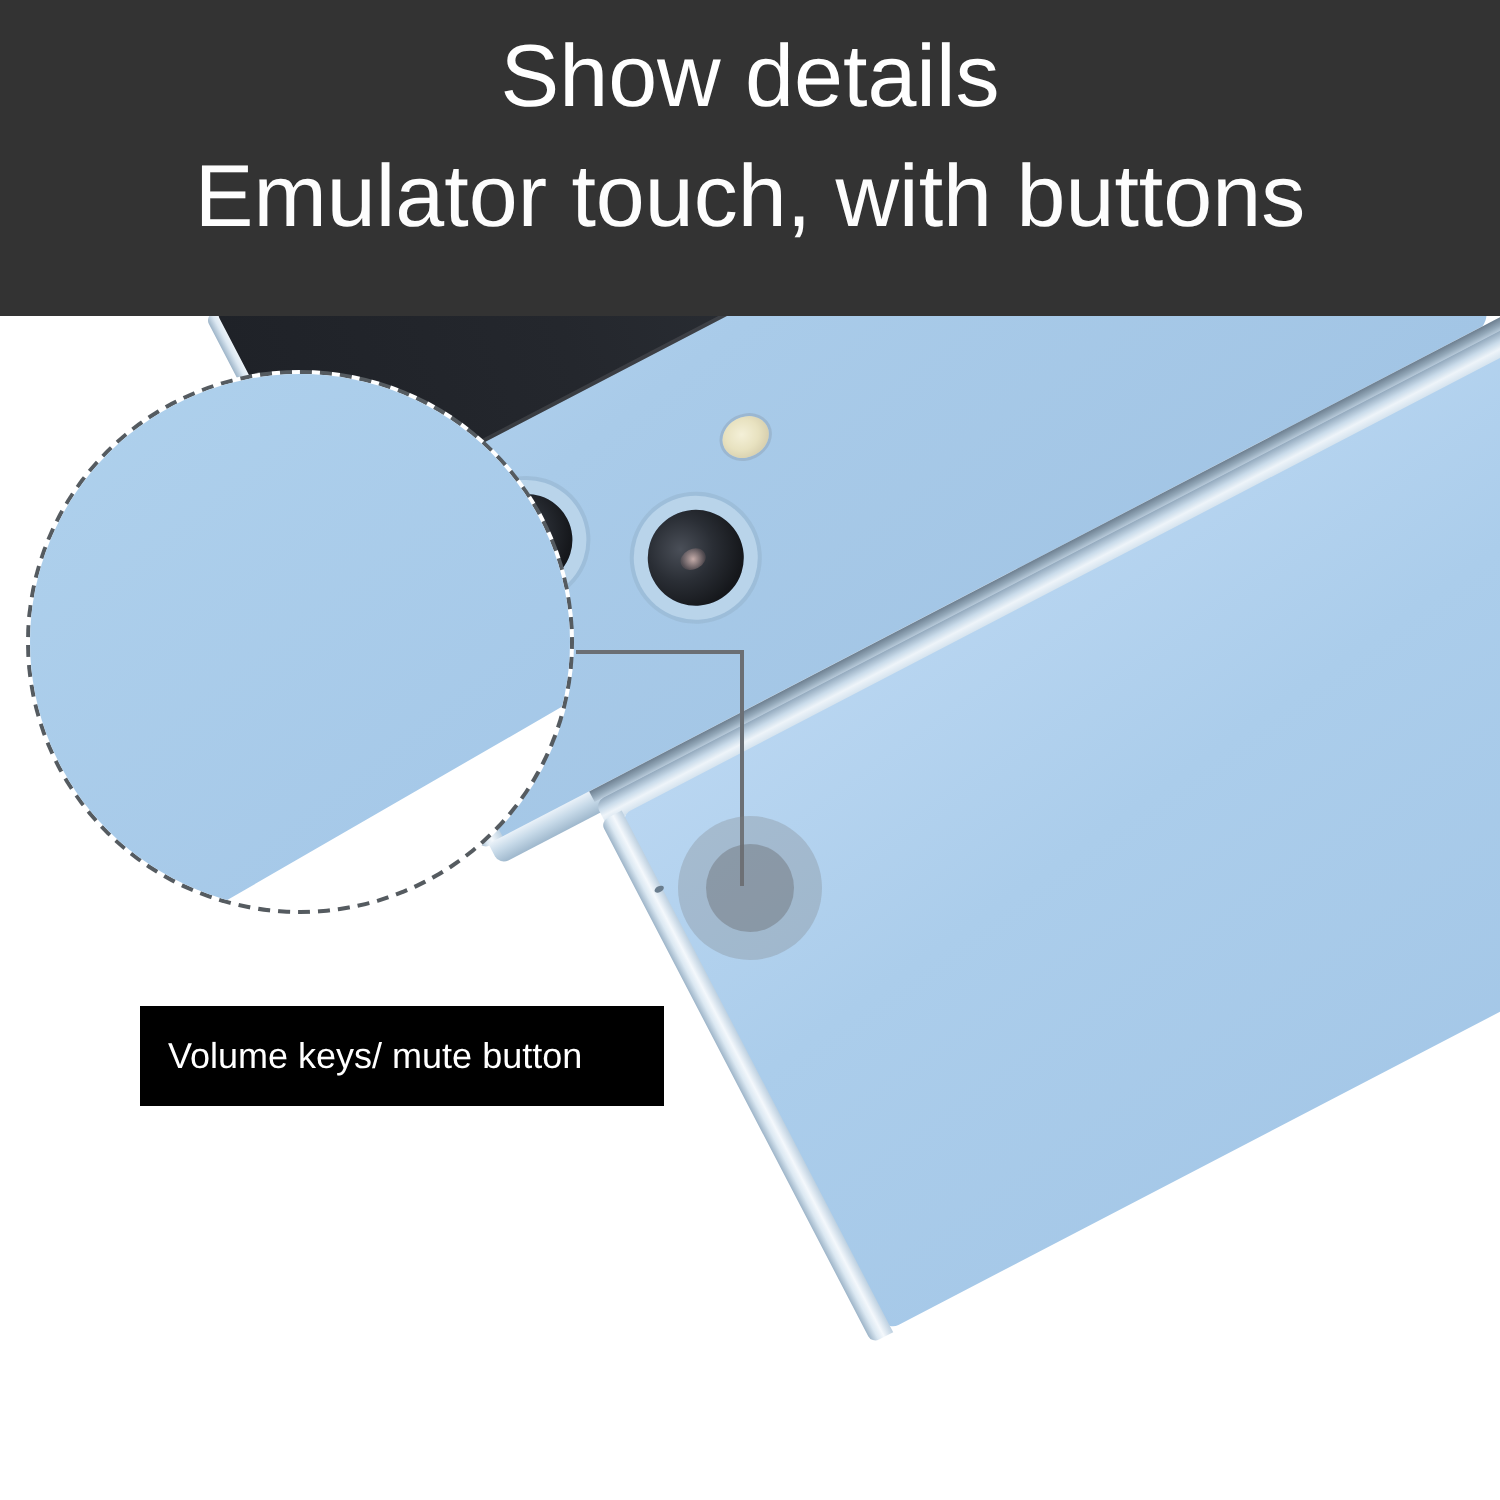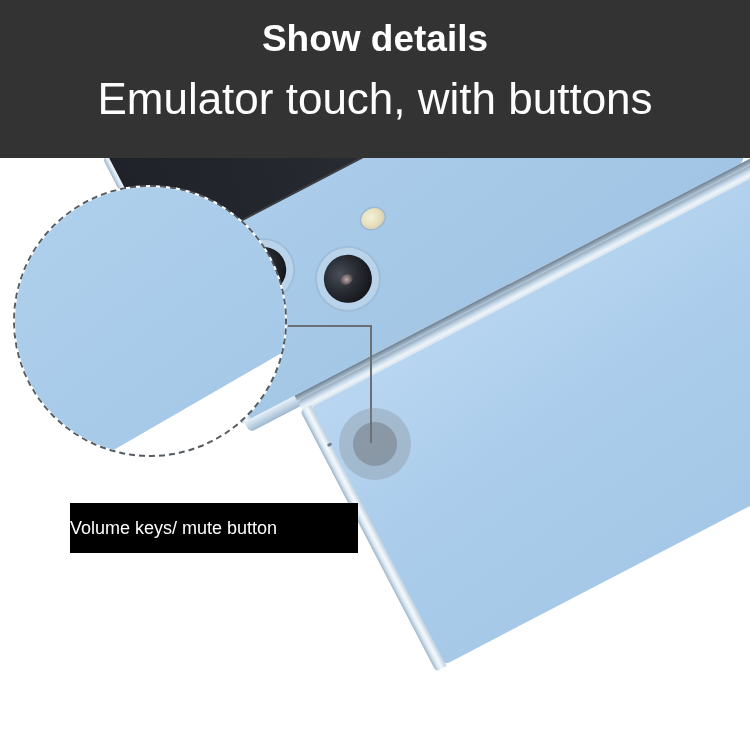--- a/index.html
+++ b/index.html
@@ -32,22 +32,22 @@
     height: 158px;
     background: #333333;
     overflow: hidden;
   }
   .header-title {
     position: absolute;
     left: 0; top: 14px;
     width: 750px;
     text-align: center;
     color: #ffffff;
-    font-size: 37px;
-    font-weight: 700;
+    font-size: 44px;
+    font-weight: 400;
     letter-spacing: 0px;
     line-height: 50px;
     white-space: nowrap;
   }
   .header-subtitle {
     position: absolute;
     left: 0; top: 76px;
     width: 750px;
     text-align: center;
     color: #fdfdfd;
@@ -278,24 +278,25 @@
     left: 353px; top: 264px;
     width: 44px; height: 44px;
     border-radius: 50%;
     background: rgba(105,108,112,0.42);
   }
 
   
   .label-box {
     position: absolute;
     left: 70px; top: 345px;
-    width: 288px; height: 50px;
+    width: 262px; height: 50px;
     background: #000000;
     display: flex;
     align-items: center;
+    padding-left: 14px;
     box-sizing: border-box;
   }
   .label-text {
     color: #ffffff;
     font-size: 18px;
     font-weight: 400;
     line-height: 22px;
     white-space: nowrap;
   }
 </style>

